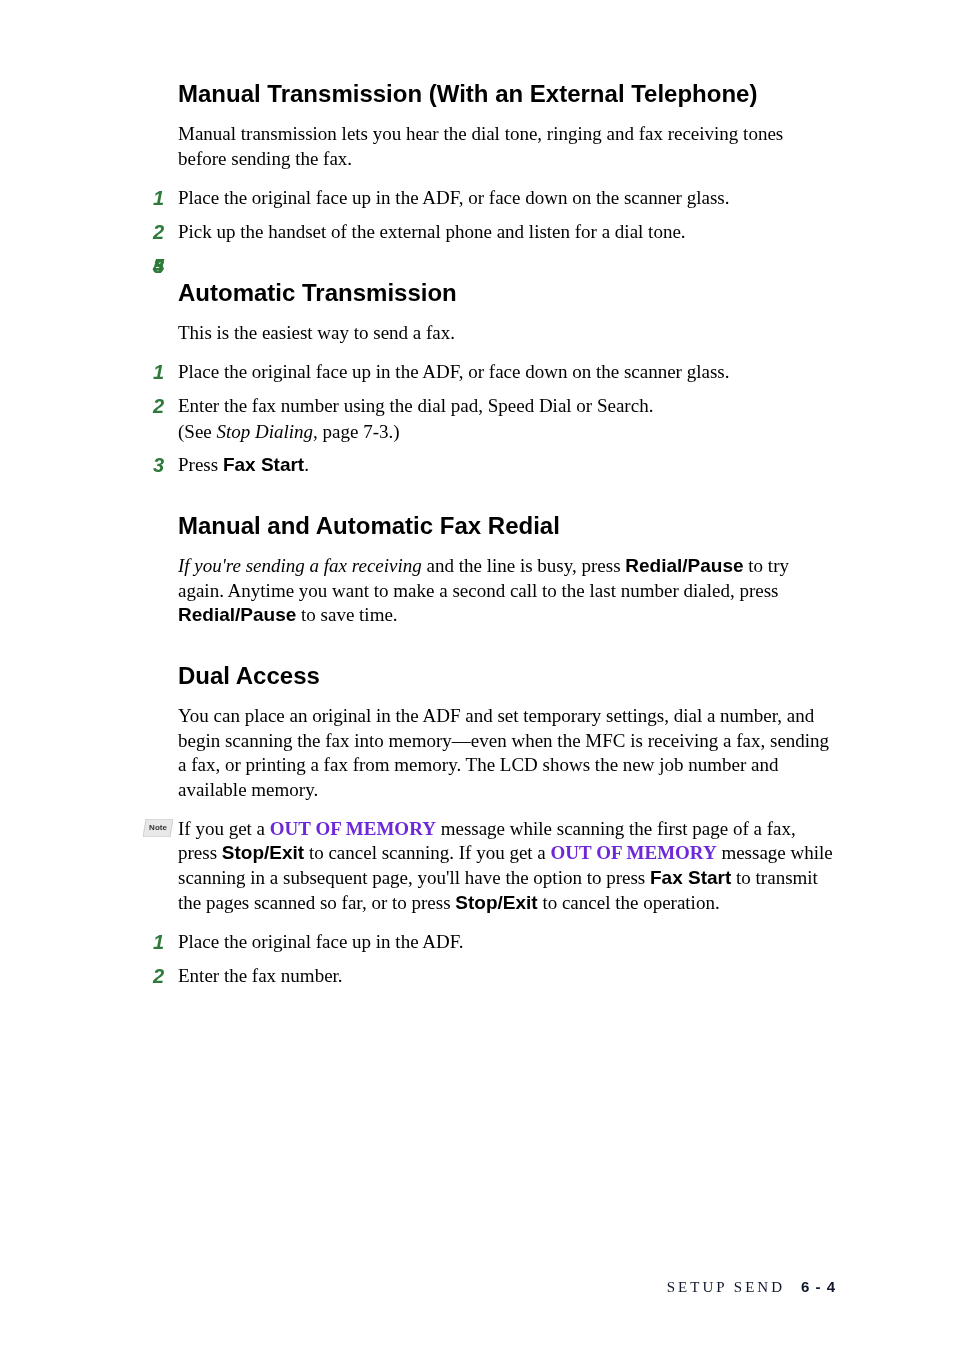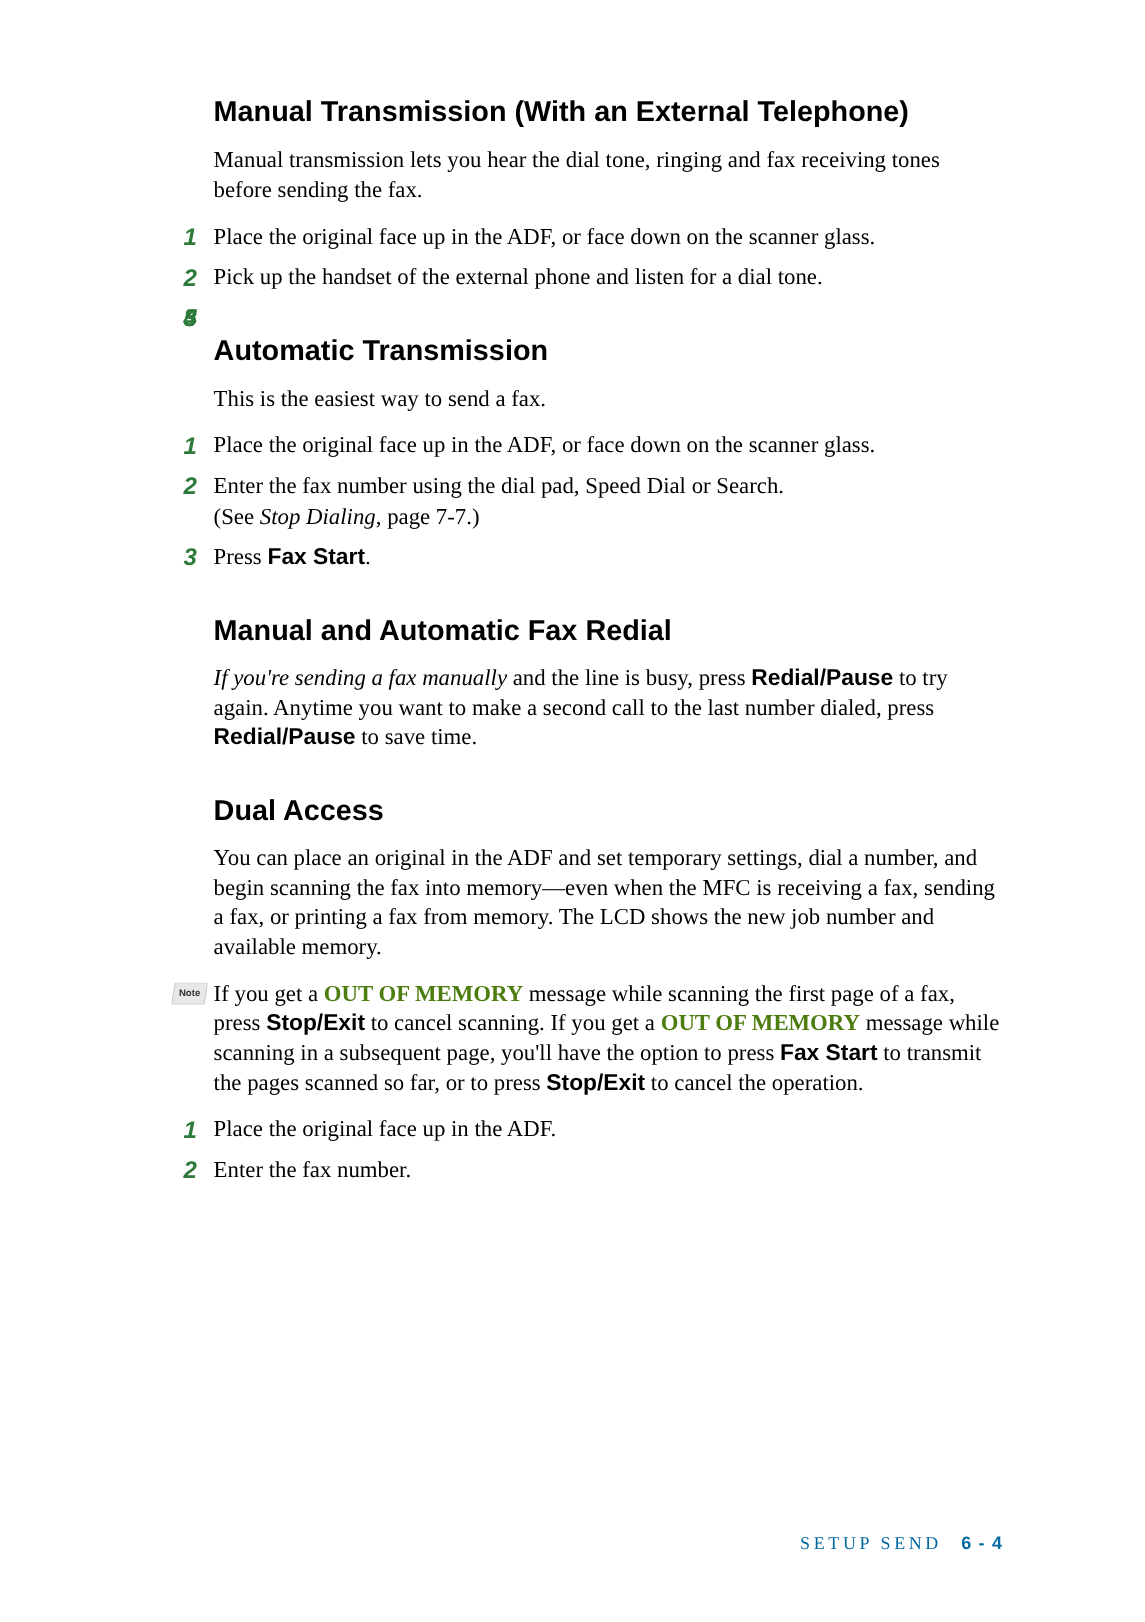--- a/index.html
+++ b/index.html
@@ -58,21 +58,21 @@
     text-align: right;
   }
   .bold-sans {
     font-family: Arial, Helvetica, sans-serif;
     font-weight: bold;
   }
   .italic { font-style: italic; }
   .gray-bold {
     font-family: "Times New Roman", Times, serif;
     font-weight: bold;
-    color: #4d7c0f;
+    color: #6d28d9;
   }
   .note-wrap {
     position: relative;
   }
   .note-badge {
     position: absolute;
     left: -35px;
     top: 2px;
     width: 30px;
     height: 28px;
@@ -89,21 +89,21 @@
     color: #333;
     line-height: 18px;
   }
   .footer {
     position: absolute;
     bottom: 56px;
     right: 118px;
     font-family: "Times New Roman", Times, serif;
     font-size: 15px;
     letter-spacing: 3px;
-    color: #0369a1;
+    color: #0f172a;
   }
   .footer .pgnum {
     font-family: Arial, Helvetica, sans-serif;
     font-weight: bold;
     letter-spacing: 1px;
     margin-left: 16px;
   }
 </style>
 </head>
 <body>
@@ -117,27 +117,27 @@
     <li><span class="num">2</span><span>Pick up the handset of the external phone and listen for a dial tone.</span></li>
     <li><span class="num">3</span></li>
     <li><span class="num">4</span></li>
     <li><span class="num">5</span></li>
   </ol>
 
   <h2 class="section-heading extra-top">Automatic Transmission</h2>
   <p class="body-para">This is the easiest way to send a fax.</p>
   <ol class="ordered-list">
     <li><span class="num">1</span><span>Place the original face up in the ADF, or face down on the scanner glass.</span></li>
-    <li><span class="num">2</span><span><span>Enter the fax number using the dial pad, Speed Dial or Search.</span><br><span> (See </span><span class="italic">Stop Dialing</span><span>, page 7-7.)</span></span></li>
+    <li><span class="num">2</span><span><span>Enter the fax number using the dial pad, Speed Dial or Search.</span><br><span> (See </span><span class="italic">Stop Dialing</span><span>, page 7-3.)</span></span></li>
     <li><span class="num">3</span><span><span>Press </span><span class="bold-sans">Fax Start</span><span>.</span></span></li>
   </ol>
 
   <h2 class="section-heading extra-top">Manual and Automatic Fax Redial</h2>
   <p class="body-para">
-    <span class="italic">If  you're sending a fax manually</span><span> and the line is busy, press </span><span class="bold-sans">Redial/Pause</span><span> to try again. Anytime you want to make a second call to the last number dialed, press </span><span class="bold-sans">Redial/Pause</span><span> to save time.</span>
+    <span class="italic">If  you're sending a fax receiving</span><span> and the line is busy, press </span><span class="bold-sans">Redial/Pause</span><span> to try again. Anytime you want to make a second call to the last number dialed, press </span><span class="bold-sans">Redial/Pause</span><span> to save time.</span>
   </p>
 
   <h2 class="section-heading extra-top">Dual Access</h2>
   <p class="body-para">You can place an original in the ADF and set temporary settings, dial a number, and begin scanning the fax into memory—even when the MFC is receiving a fax, sending a fax, or printing a fax from memory. The LCD shows the new job number and available memory.</p>
 
   <div class="note-wrap body-para" style="margin-bottom:14px;">
     <span class="note-badge">
       <svg width="30" height="18" viewBox="0 0 30 18">
         <polygon points="3,0 30,0 27,18 0,18" fill="#e8e8e8" stroke="#b5b5b5" stroke-width="0.6"></polygon>
       </svg>

